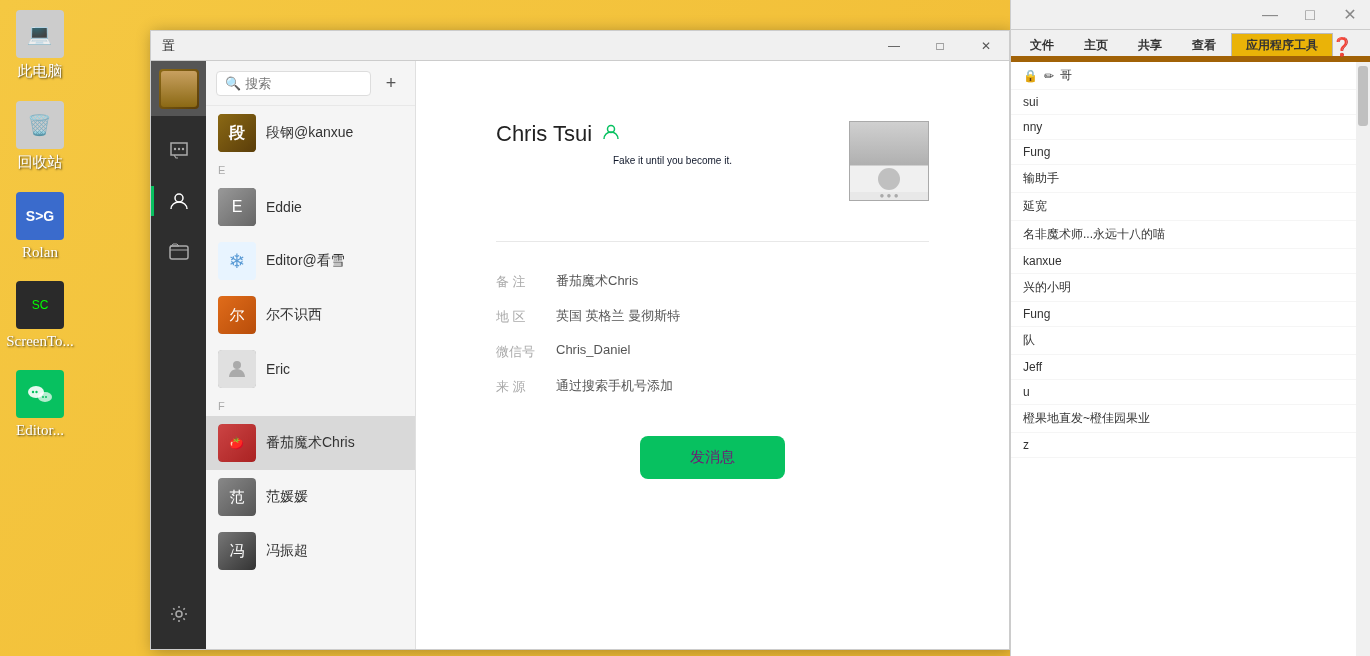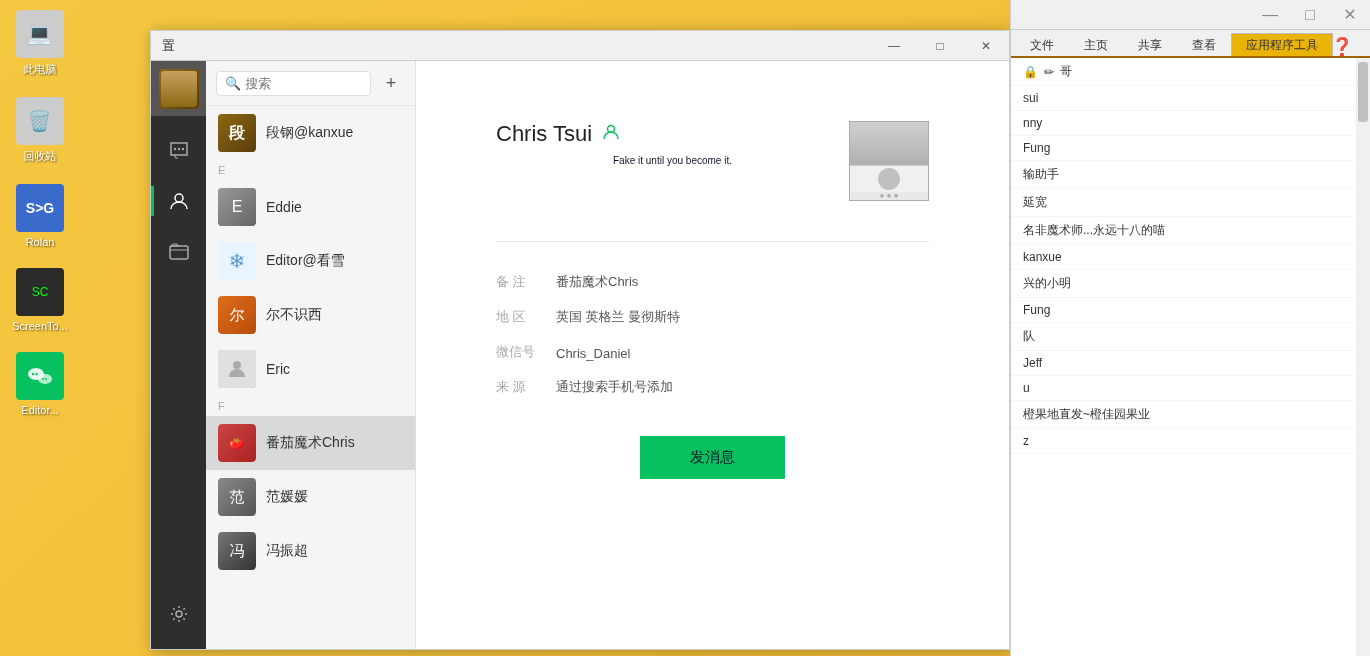--- a/index.html
+++ b/index.html
@@ -49,23 +49,24 @@
       border-radius: 4px;
       display: flex;
       align-items: center;
       justify-content: center;
       font-size: 20px;
       overflow: hidden;
     }
 
     .desktop-icon .icon-label {
       color: white;
-      font-size: 11px;
+      font-size: 15px;
       text-align: center;
       text-shadow: 1px 1px 2px rgba(0,0,0,0.7);
+      font-family: Liberation Serif, serif;
     }
 
     
     .wechat-body {
       display: flex;
       flex: 1;
       overflow: hidden;
     }
 
     
@@ -276,42 +277,42 @@
     .detail-fields {
       width: 100%;
       display: flex;
       flex-direction: column;
       gap: 16px;
       margin-bottom: 40px;
     }
 
     .detail-field {
       display: flex;
-      align-items: flex-end;
+      align-items: flex-start;
       gap: 0;
     }
 
     .field-label {
       width: 60px;
       font-size: 13px;
       color: #aaa;
       flex-shrink: 0;
       padding-top: 1px;
     }
 
     .field-value {
       font-size: 13px;
       color: #555;
     }
 
     .send-msg-btn {
       background: #07c160;
-      color: #0f172a;
+      color: #701a75;
       border: none;
-      border-radius: 1px;
+      border-radius: 8px;
       padding: 12px 50px;
       font-size: 15px;
       cursor: pointer;
       display: block;
       margin: 0 auto;
     }
 
     
     .wechat-container {
       position: absolute;
@@ -381,22 +382,23 @@
       display: flex;
       align-items: center;
       justify-content: flex-end;
       padding: 0;
       border-bottom: 1px solid #ccc;
       flex-shrink: 0;
     }
 
     .fe-tabs-row {
       background: #f0f0f0;
-      border-bottom: 2px solid #a16207;
+      border-bottom: 6px solid #a16207;
       flex-shrink: 0;
+      font-weight: bold;
     }
 
     .fe-tabs-inner {
       display: flex;
       height: 26px;
       padding: 0 4px;
     }
 
     .fe-tab-item {
       padding: 3px 14px;

